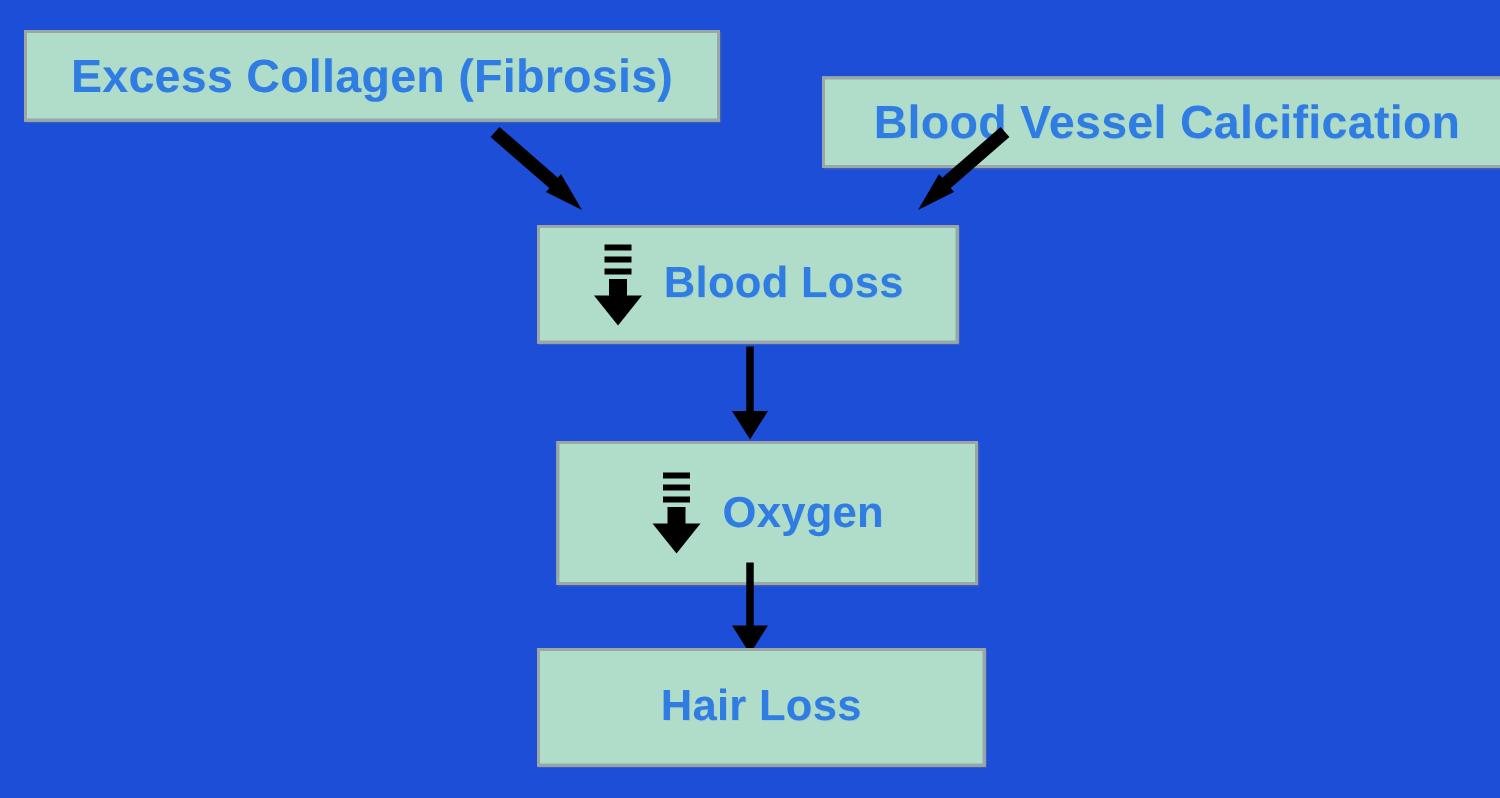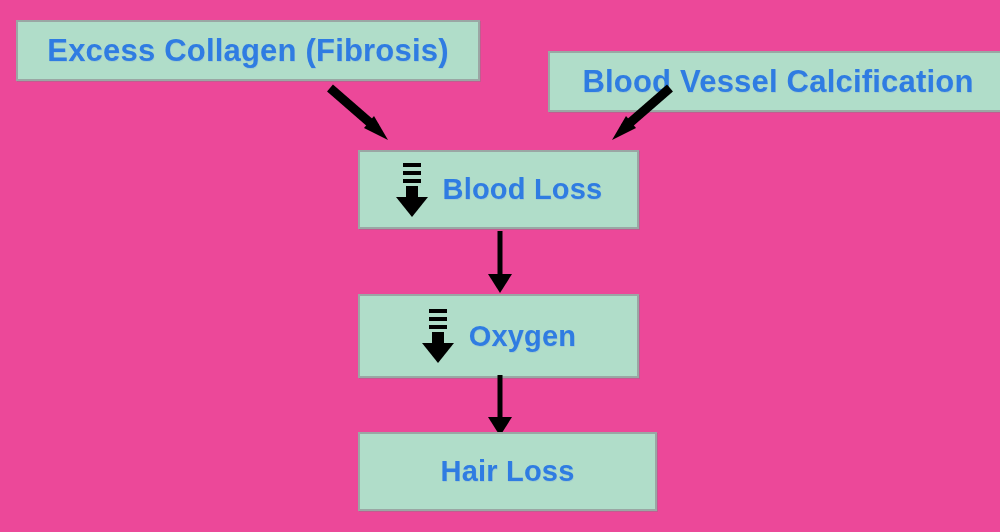--- a/index.html
+++ b/index.html
@@ -8,21 +8,21 @@
     padding: 0;
     background: #ffffff;
   }
   body {
     font-family: "Liberation Sans", sans-serif;
   }
   #canvas {
     position: relative;
     width: 1000px;
     height: 532px;
-    background: #ec4899;
+    background: #1d4ed8;
     overflow: hidden;
   }
   .node {
     position: absolute;
     box-sizing: border-box;
     background: #b0ddc9;
     border: 2px solid #9aa7a4;
     display: flex;
     align-items: center;
     justify-content: center;
@@ -55,24 +55,24 @@
   #node-calcification .node-label { font-size: 31px; }
 
   
   #node-blood-flow {
     left: 358px;
     top: 150px;
     width: 281px;
     height: 79px;
   }
   #node-oxygen {
-    left: 358px;
+    left: 371px;
     top: 294px;
     width: 281px;
-    height: 84px;
+    height: 96px;
   }
   #node-hair-loss {
     left: 358px;
     top: 432px;
     width: 299px;
     height: 79px;
   }
   #node-blood-flow .node-label,
   #node-oxygen .node-label,
   #node-hair-loss .node-label {

